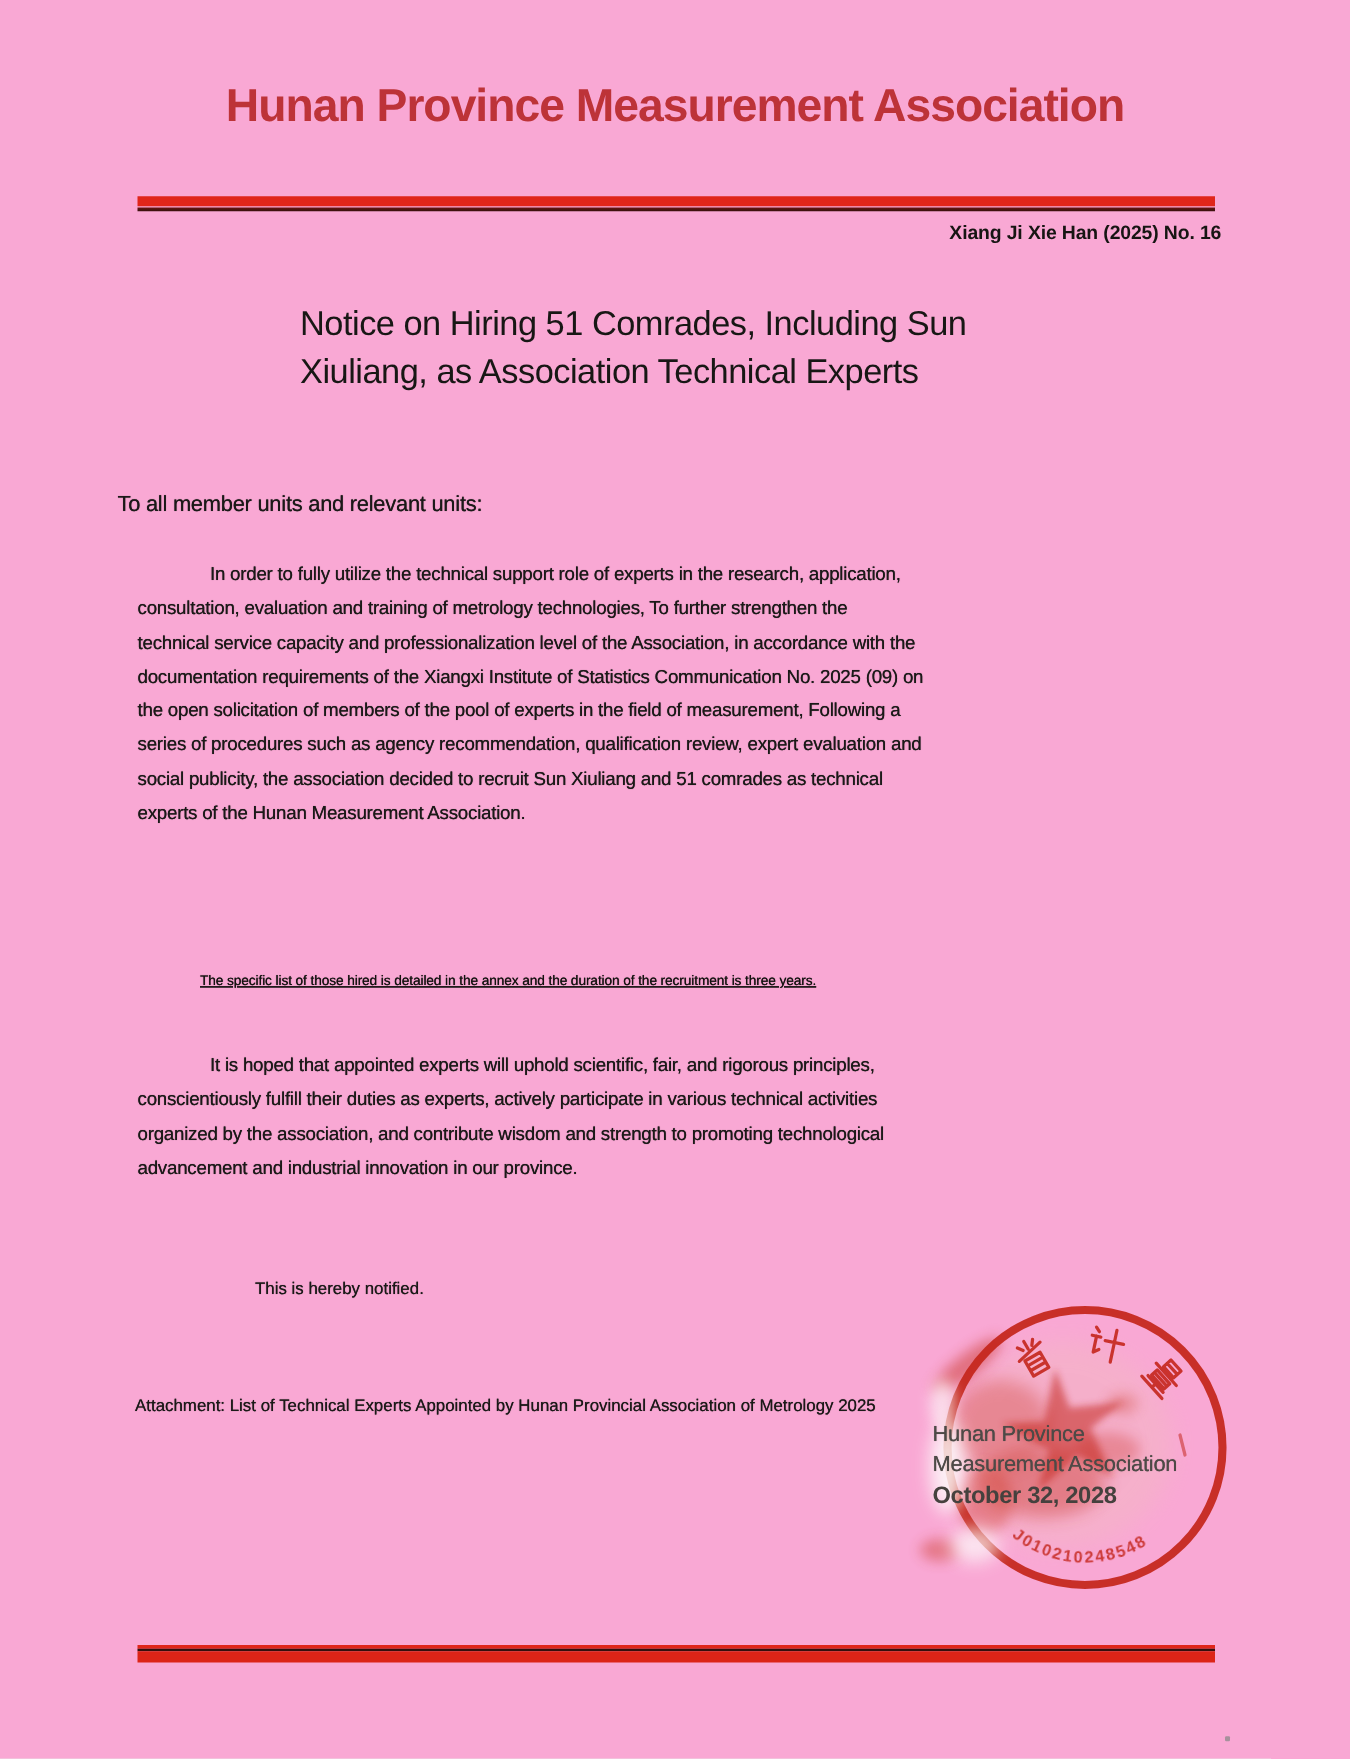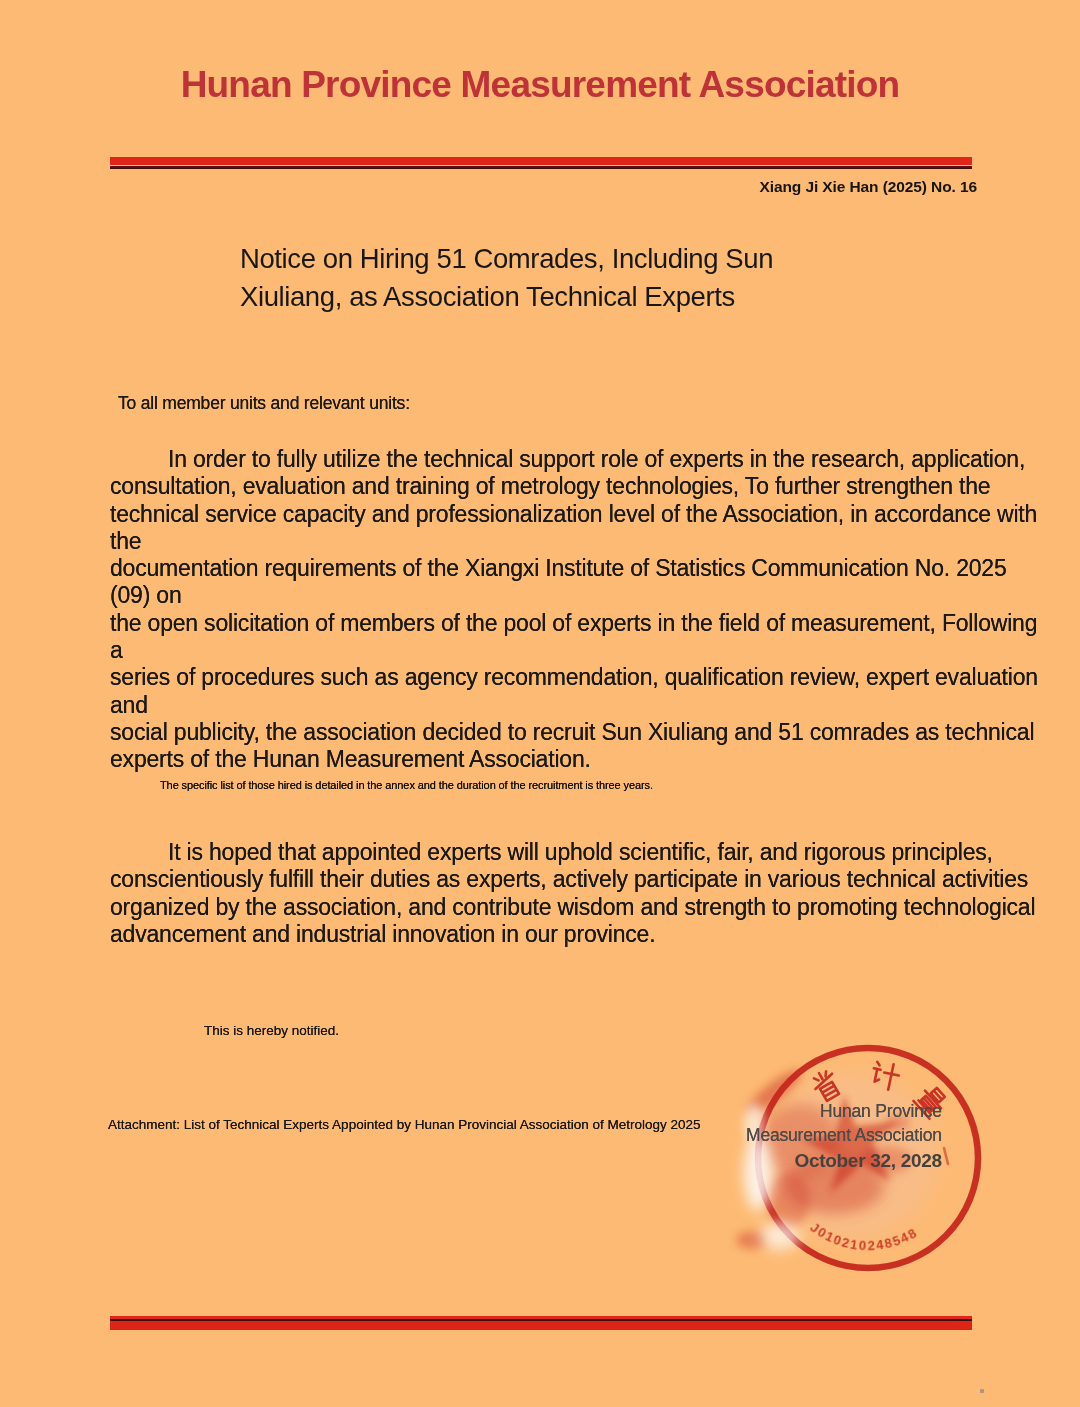--- a/index.html
+++ b/index.html
@@ -1,21 +1,21 @@
 <!DOCTYPE html>
 <html><head>
 <meta charset="utf-8">
 <style>
   html, body { margin: 0; padding: 0; background: #e8e8e8; }
   .page {
     position: relative;
     width: 1080px;
     height: 1407px;
     margin: 0 auto;
-    background: #fdba74;
+    background: #f9a8d4;
     overflow: hidden;
     font-family: "Liberation Sans", sans-serif;
     color: #1b1918;
   }
   .pre { white-space: pre-line; }
   .semi { text-shadow: 0 0 0.55px currentColor; }
 
   .letterhead-title {
     position: absolute;
     top: 64px; left: 0; width: 100%;
@@ -54,45 +54,46 @@
     margin: 0;
     font-size: 27.5px;
     font-weight: normal;
     letter-spacing: -0.4px;
     line-height: 38px;
     color: #181715;
   }
 
   .salutation {
     position: absolute;
-    top: 393px; left: 118px;
+    top: 393px; left: 94px;
     margin: 0;
     font-size: 17.5px;
     letter-spacing: -0.2px;
   }
 
   .body-para {
     position: absolute;
     left: 110px; width: 940px;
     margin: 0;
-    font-size: 23px;
+    font-size: 15px;
     letter-spacing: -0.2px;
     line-height: 27.3px;
     text-indent: 58px;
   }
   .para1 { top: 446px; }
   .para2 { top: 839px; }
 
   .annex-note {
     position: absolute;
     top: 779px; left: 160px;
     margin: 0;
     font-size: 11px;
     letter-spacing: -0.1px;
     color: #141210;
+    text-decoration: underline;
   }
 
   .notified {
     position: absolute;
     top: 1023px; left: 204px;
     margin: 0;
     font-size: 13.5px;
   }
 
   .attachment {
@@ -104,23 +105,22 @@
 
   .seal-wrap {
     position: absolute;
     top: 1028px; left: 738px;
     width: 260px; height: 260px;
   }
   .seal-wrap svg { overflow: visible; display: block; }
 
   .signature {
     position: absolute;
-    top: 1100px; left: 746px;
+    top: 1136px; left: 746px;
     z-index: 3;
-    text-align: right;
   }
   .sig-org {
     font-size: 17.5px;
     line-height: 23.5px;
     letter-spacing: -0.2px;
     color: #4e4a47;
   }
   .sig-date {
     margin-top: 3px;
     font-size: 19px;

